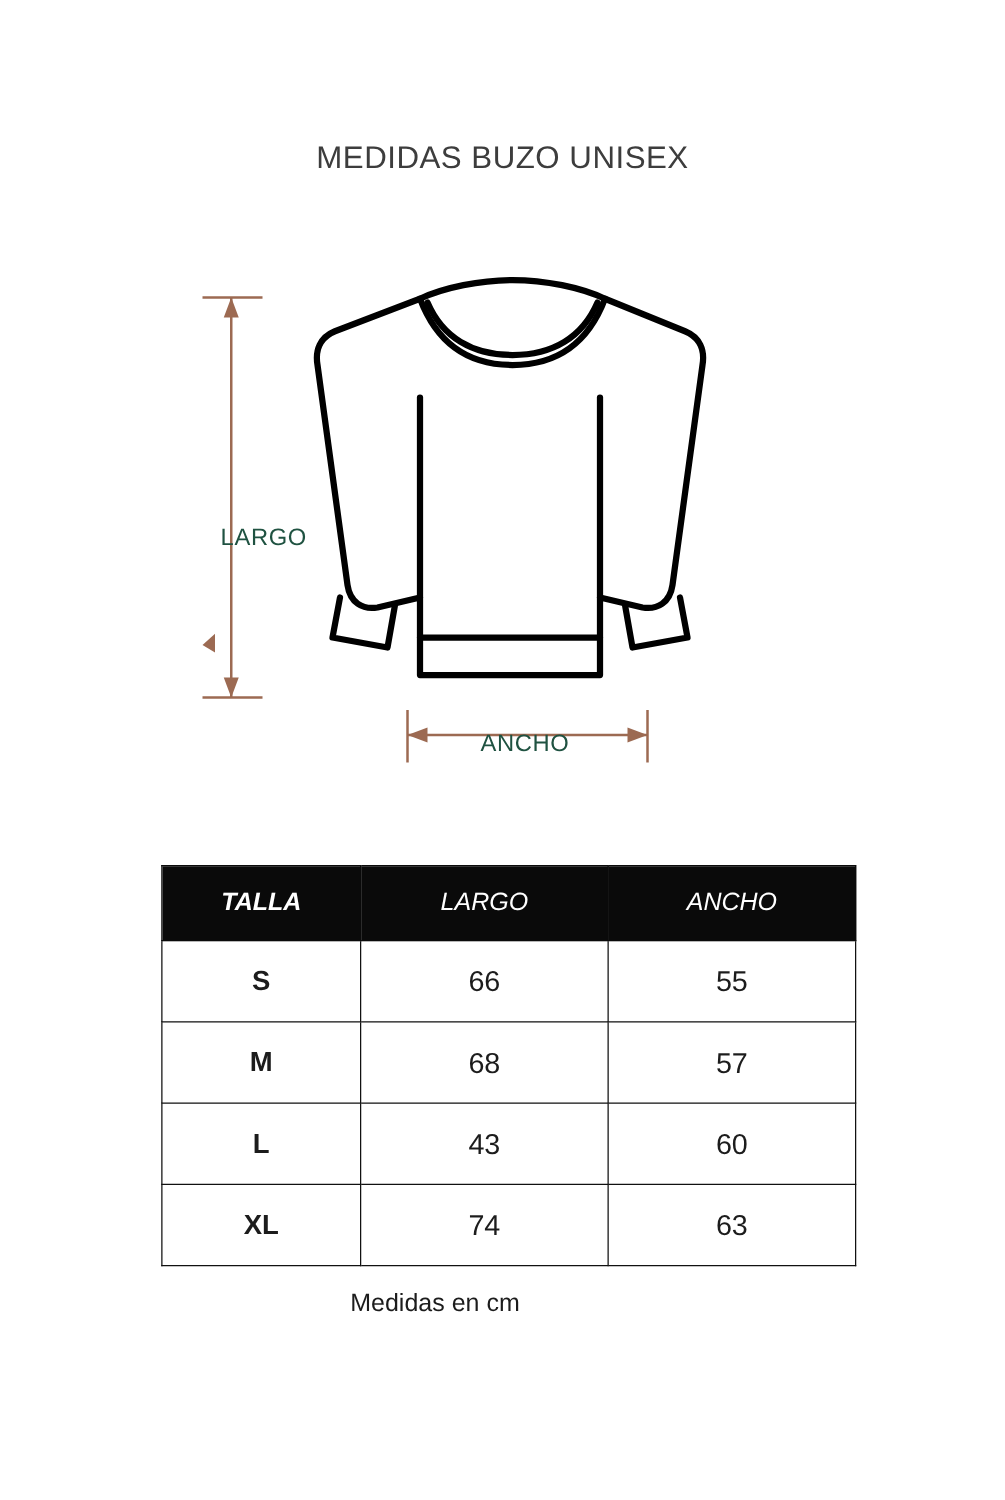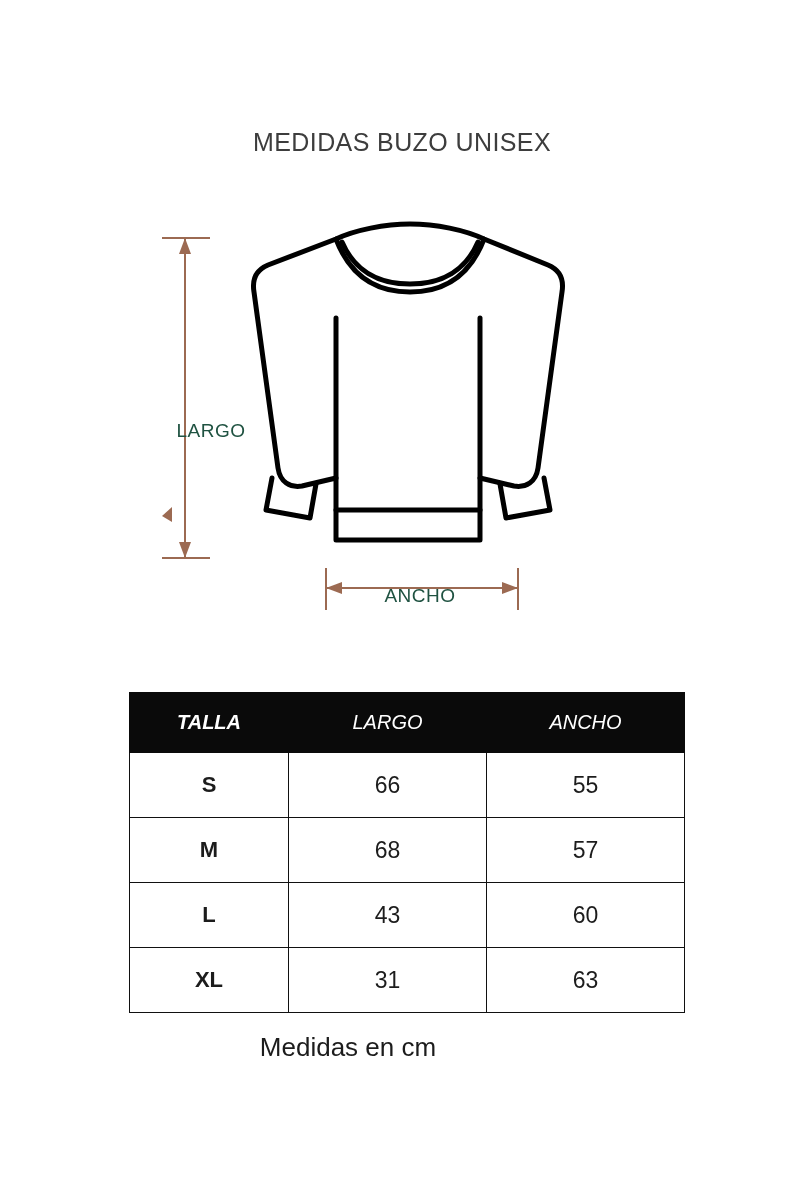--- a/index.html
+++ b/index.html
@@ -16,21 +16,21 @@
   }
   .page {
     position: relative;
     width: 804px;
     height: 1200px;
   }
 
   
   .title {
     position: absolute;
-    top: 128px;
+    top: 112px;
     left: 0;
     width: 804px;
     text-align: center;
     font-size: 25px;
     letter-spacing: 0.4px;
     color: #3d3d3d;
     font-weight: 400;
   }
 
   
@@ -107,21 +107,21 @@
   .col-w-2 { width: 195px; }
   .col-w-3 { width: 195px; }
 
   
   .footnote {
     position: absolute;
     top: 1032px;
     left: 0;
     width: 696px;
     text-align: center;
-    font-size: 26px;
+    font-size: 20px;
     color: #1c1c1c;
   }
 </style>
 </head>
 <body>
 
 <div class="page">
 
   <div class="title">MEDIDAS BUZO UNISEX</div>
 
@@ -200,21 +200,21 @@
         <td>68</td>
         <td>57</td>
       </tr>
       <tr>
         <td class="cell-talla">L</td>
         <td>43</td>
         <td>60</td>
       </tr>
       <tr>
         <td class="cell-talla">XL</td>
-        <td>31</td>
+        <td>74</td>
         <td>63</td>
       </tr>
     </tbody>
   </table>
 
   <div class="footnote">Medidas en cm</div>
 
 </div>
 
 </body></html>

